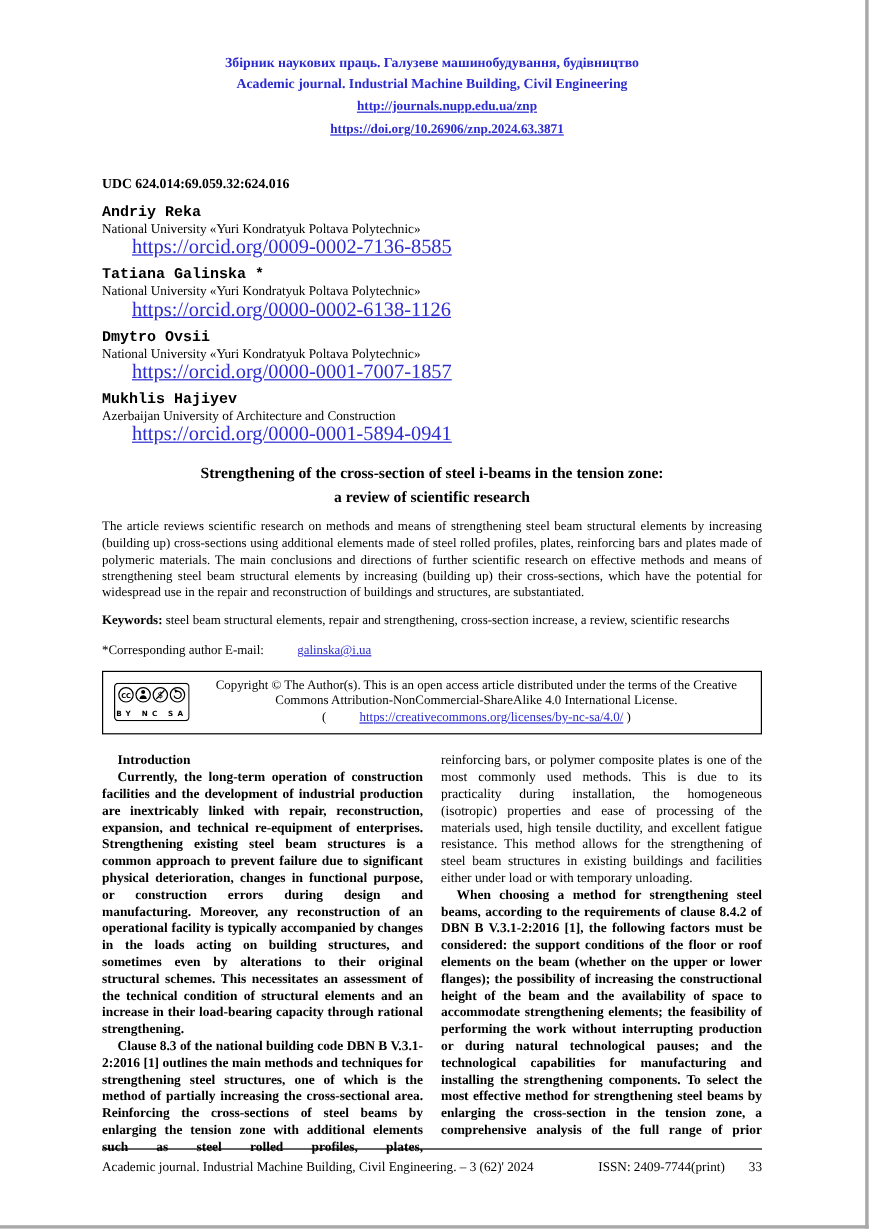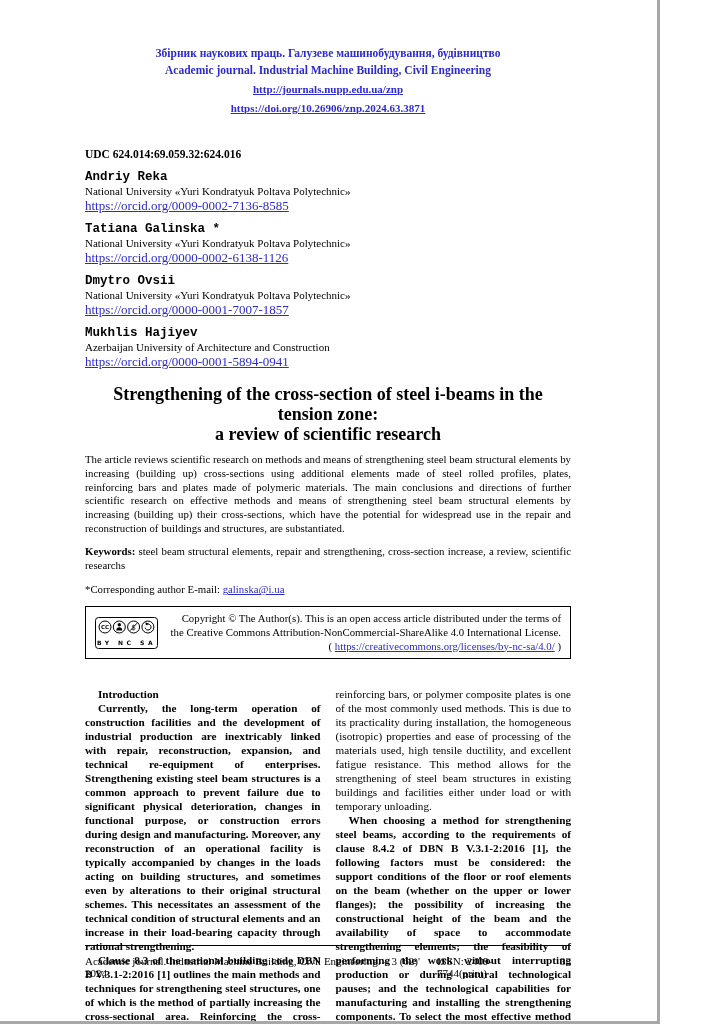--- a/index.html
+++ b/index.html
@@ -1,45 +1,45 @@
 <!DOCTYPE html>
 <html style="--accent: #2b2bd0;"><head>
 <meta charset="utf-8">
 <style>
   :root { --accent:#2b2bd0; }
   * { margin:0; padding:0; box-sizing:border-box; }
   html,body { background:#ffffff; }
   body { font-family:"Liberation Serif","DejaVu Serif",serif; color:#000; }
   .page {
-    position:relative; width:660px; height:1024px; background:#fff;
+    position:relative; width:724px; height:1024px; background:#fff;
     padding:45px 86px 0 85px;
     border-right:3px solid #a8a8a8; border-bottom:3px solid #a8a8a8;
     overflow:hidden;
   }
   .journal-header { text-align:center; line-height:17px; }
   .jh-title { font-size:11.5px; font-weight:bold; color:var(--accent); }
-  a.link { color:var(--accent); text-decoration:underline; cursor:pointer; }
+  a.link { color:var(--accent); text-decoration:underline; cursor:pointer;margin-left:25px; }
   .jh-link { font-size:11px; font-weight:bold; }
   .udc { margin-top:31px; font-size:11.5px; font-weight:bold; }
   .author-block { margin-top:10px; }
   .author-name { font-size:12.5px; font-weight:bold; line-height:15px;font-family:Liberation Mono, monospace; }
   .author-affil { font-size:11px; line-height:13.5px; }
-  .author-orcid { font-size:13px; line-height:13.5px; }
-  .article-title { margin-top:16px; text-align:center; font-size:18px; font-weight:bold; line-height:20px; }
+  .author-orcid { font-size:17px; line-height:13.5px; }
+  .article-title { margin-top:16px; text-align:center; font-size:13px; font-weight:bold; line-height:20px; }
   .abstract { margin-top:9px; font-size:10.8px; line-height:13.8px; text-align:justify; }
   .keywords { margin-top:9px; font-size:10.8px; line-height:13.8px; text-align:justify; }
   .keywords .kw-label { font-weight:bold; }
   .corr { margin-top:11px; font-size:10.8px; }
   .license-box {
     margin-top:11px; border:1px solid #000; padding:5px 9px;
     display:flex; align-items:center; gap:11px;
   }
-  .license-text { flex:1; text-align:right; font-size:10.8px; line-height:13.6px; }
+  .license-text { flex:1; text-align:center; font-size:10.8px; line-height:13.6px; }
   .cc-badge { flex:0 0 auto; display:block; }
-  .columns { margin-top:28px; display:flex; gap:15px; }
+  .columns { margin-top:15px; display:flex; gap:15px; }
   .col { flex:1 1 0; font-size:11.2px; line-height:14px; text-align:justify; }
   .sec-heading { font-weight:bold; text-indent:13px; }
   .body-p { text-align:justify; }
   .body-p.indent { text-indent:13px;font-weight:bold; }
   .body-p.cont { text-align-last:justify; }
   .page-footer {
     position:absolute; left:85px; right:86px; bottom:42px;
     border-top:1px solid #000; padding-top:9px;
     display:flex; align-items:baseline; font-size:11px;
   }

